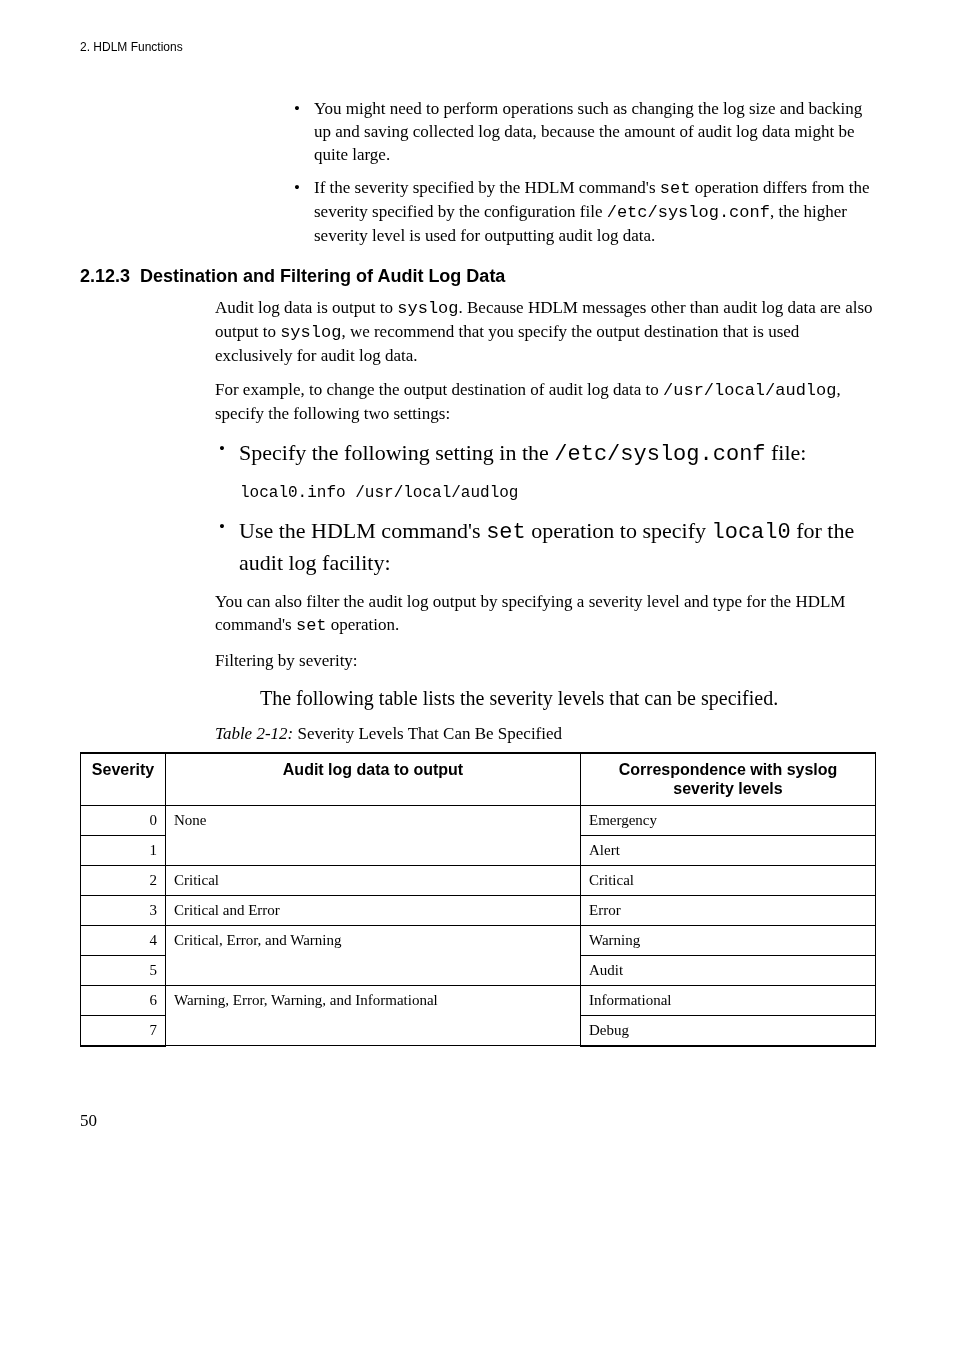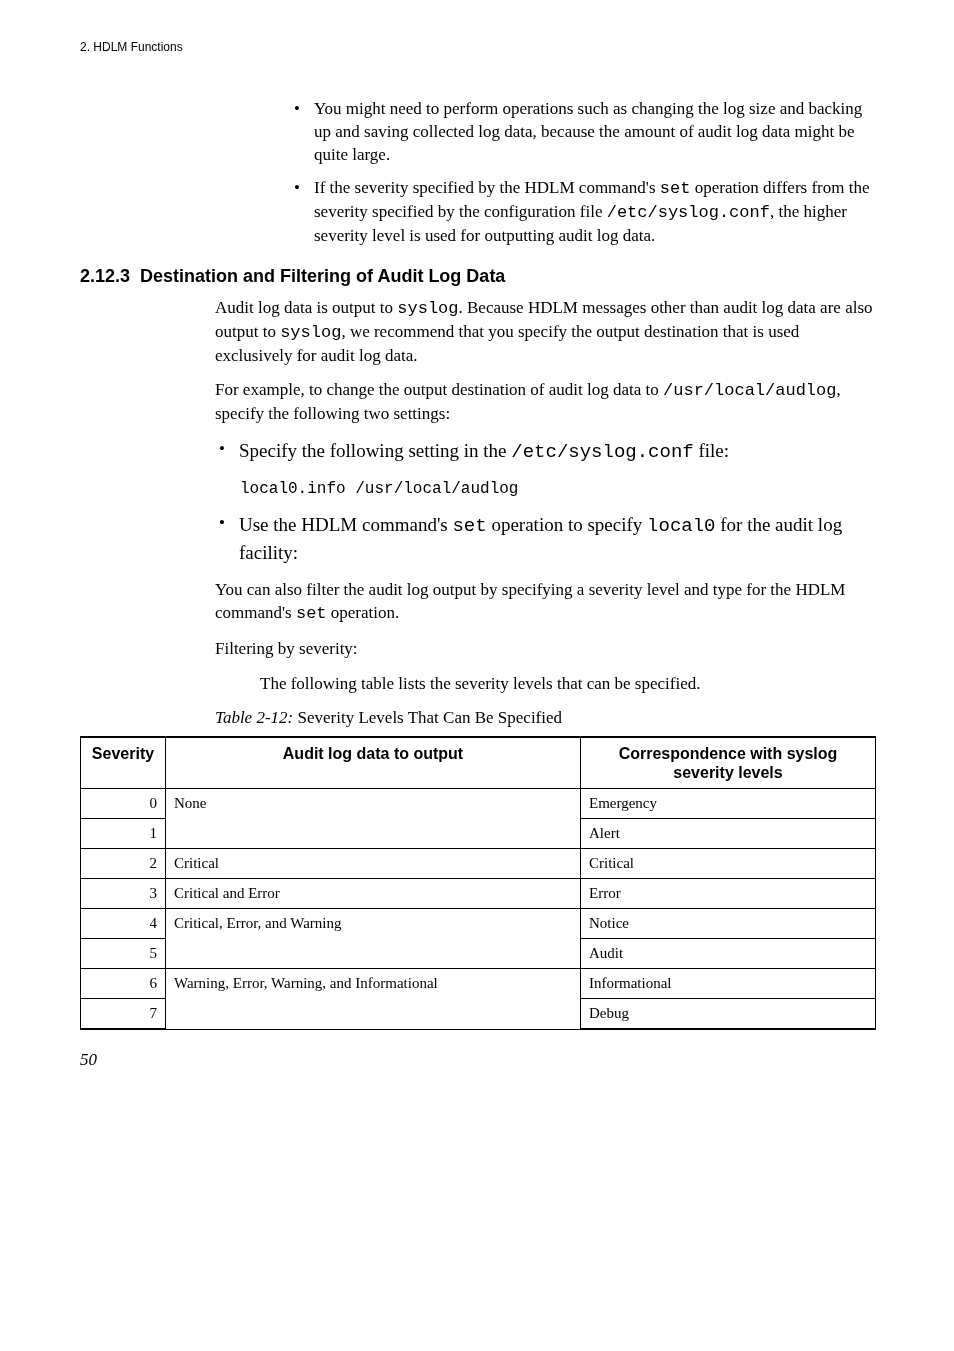--- a/index.html
+++ b/index.html
@@ -41,21 +41,21 @@
   }
   ul.body-bullets {
     list-style: none;
     padding-left: 0;
     margin: 0 0 10px 135px;
   }
   ul.body-bullets > li {
     position: relative;
     padding-left: 24px;
     margin-bottom: 14px;
-    font-size: 19px;
+    font-size: 22px;
     line-height: 1.35;
   }
   ul.body-bullets > li::before {
     content: "•";
     position: absolute;
     left: 4px;
     top: 0;
     font-size: 17px;
   }
   .mono-inline {
@@ -68,21 +68,21 @@
     font-size: 18px;
     margin: 10px 0 10px 0;
   }
   .body-p {
     margin: 8px 0 12px 135px;
     font-size: 17px;
     line-height: 1.35;
   }
   .body-p-indent {
     margin: 0 0 12px 180px;
-    font-size: 17px;
+    font-size: 20px;
     line-height: 1.35;
   }
   .code-block {
     margin: 4px 0 14px 160px;
     font-family: "Courier New", Courier, monospace;
     font-size: 16px;
     white-space: pre;
   }
   .table-caption {
     margin: 8px 0 8px 135px;
@@ -119,22 +119,21 @@
   }
   col.sev-col   { width: 85px; }
   col.audit-col { width: 415px; }
   col.corr-col  { width: 295px; }
   td.sev-cell {
     text-align: right;
     padding-right: 10px;
   }
   .page-num {
     font-size: 17px;
-    margin-top: 20px;
-    font-style: italic;
+    margin-top: 64px;
   }
 </style>
 </head>
 <body>
 
 <div class="page">
 
   <div class="running-head">2. HDLM Functions</div>
 
   <ul class="bullets">
@@ -212,21 +211,21 @@
       <td>Critical</td>
     </tr>
     <tr>
       <td class="sev-cell">3</td>
       <td>Critical and Error</td>
       <td>Error</td>
     </tr>
     <tr>
       <td class="sev-cell">4</td>
       <td rowspan="2">Critical, Error, and Warning</td>
-      <td>Notice</td>
+      <td>Warning</td>
     </tr>
     <tr>
       <td class="sev-cell">5</td>
       <td>Audit</td>
     </tr>
     <tr>
       <td class="sev-cell">6</td>
       <td rowspan="2">Warning, Error, Warning, and Informational</td>
       <td>Informational</td>
     </tr>

